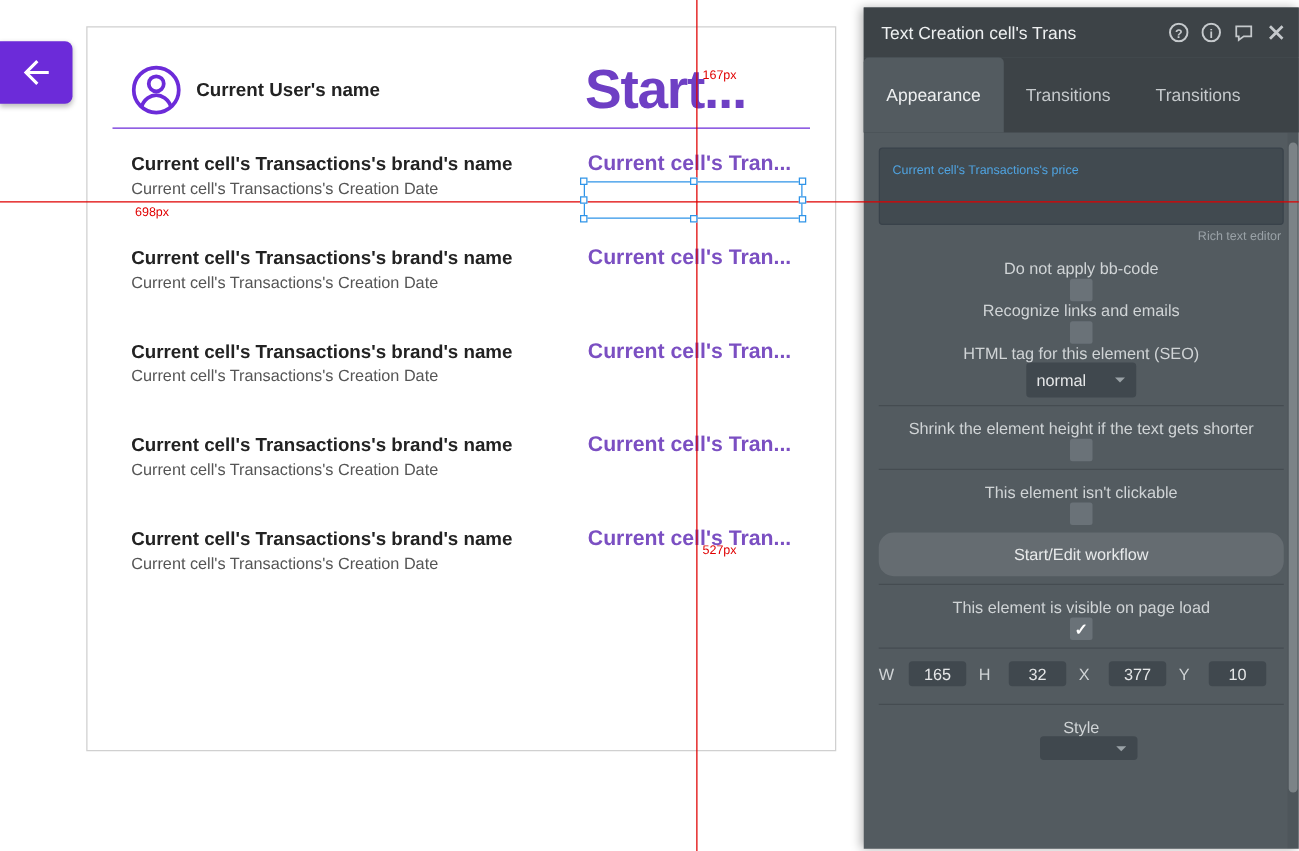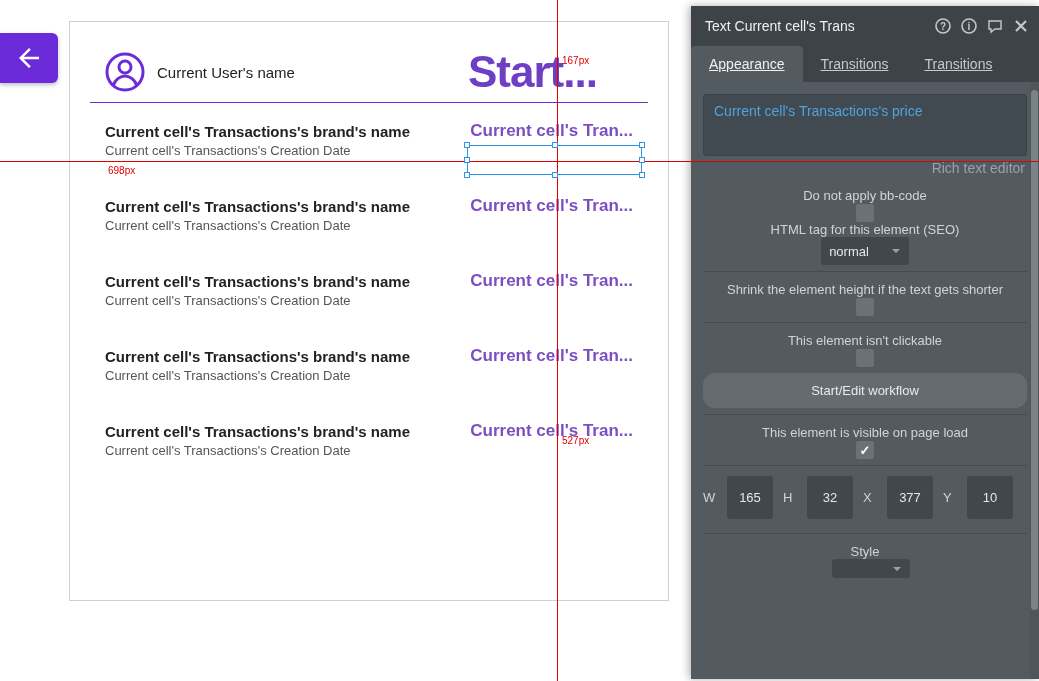--- a/index.html
+++ b/index.html
@@ -20,21 +20,21 @@
 
   .vguide { position:absolute; top:0; left:557px; width:1px; height:681px; background:#e00000; z-index:5; }
   .hguide { position:absolute; left:0; top:161px; height:1px; width:1039px; background:#e00000; z-index:5; }
   .vmeas { position:absolute; left:562px; top:55px; color:#e00000; font-size:10px; z-index:6; }
   .hmeas { position:absolute; left:108px; top:165px; color:#e00000; font-size:10px; z-index:6; }
   .vmeas2 { position:absolute; left:562px; top:435px; color:#e00000; font-size:10px; z-index:6; }
 
   .page-header { display:flex; align-items:center; padding: 20px 35px 0 35px; height:80px; position:relative; }
   .avatar { width:40px; height:40px; margin-right:12px; }
   .avatar svg { width:40px; height:40px; }
-  .user-name { font-size:15px; font-weight:normal; color:#222; }
+  .user-name { font-size:15px; font-weight:bold; color:#222; }
   .big-title { position:absolute; right:-30px; top:25px; font-size:44px; font-weight:bold; color:#6e3fc4; letter-spacing:-1px; white-space:nowrap; width:230px; overflow:hidden; text-overflow:ellipsis; }
   .hr { margin: 0 20px; border-top: 1.5px solid #6c2bd9; }
 
   .list { padding: 20px 35px; }
   .row { margin-bottom: 40px; display:flex; justify-content:space-between; align-items:flex-start; }
   .row .left .brand { font-size:15px; font-weight:bold; color:#222; }
   .row .left .date { font-size:13px; color:#555; margin-top:3px; }
   .row .price { font-size:17px; font-weight:bold; color:#7b4fc2; margin-top:-2px; white-space:nowrap; }
 
   .selected-box {
@@ -54,44 +54,44 @@
     box-shadow: -2px 0 8px rgba(0,0,0,.3);
     display:flex; flex-direction:column;
   }
   .panel-titlebar { background:#3d4347; height:40px; display:flex; align-items:center; padding:0 10px 0 14px; }
   .panel-title { flex:1; color:#eef0f1; font-size:14px; }
   .panel-icons { display:flex; gap:10px; align-items:center; }
   .panel-icons span { width:16px; height:16px; display:inline-flex; align-items:center; justify-content:center; color:#c5c9cc; cursor:pointer; }
   .panel-icons svg { width:16px; height:16px; fill:#c5c9cc; }
 
   .tabs { display:flex; background:#3d4347; }
-  .tab { padding:10px 18px; color:#c5c9cc; font-size:14px; cursor:pointer;text-decoration:underline; }
+  .tab { padding:22px 18px; color:#c5c9cc; font-size:14px; cursor:pointer; }
   .tab.active { background:#535b60; color:#eef0f1; border-radius:4px 4px 0 0; }
 
   .panel-body { flex:1; overflow:hidden; padding: 12px 12px 0 12px; position:relative; }
 
   .rich-editor { background:#414a50; border:1px solid #39424a; border-radius:3px; height:62px; padding:8px 10px; }
-  .rich-editor .expr { color:#4fa3e0; font-size:14px; }
-  .rich-hint { text-align:right; color:#9aa2a7; font-size:14px; margin: 4px 2px 12px 0; }
+  .rich-editor .expr { color:#4fa3e0; font-size:10px; }
+  .rich-hint { text-align:right; color:#9aa2a7; font-size:10px; margin: 4px 2px 12px 0; }
 
   .prop-row { display:flex; align-items:center; justify-content:space-between; min-height:34px;flex-direction:column; }
   .prop-row .label { color:#d0d4d6; font-size:13px; }
   .check { width:18px; height:18px; background:#6a7278; border-radius:2px; display:inline-flex; align-items:center; justify-content:center; }
   .check.on::after { content:"✓"; color:#fff; font-size:13px; font-weight:bold; }
 
   .select { background:#40484e; border-radius:3px; height:28px; min-width:78px; display:flex; align-items:center; padding:0 8px; color:#e5e7e8; justify-content:space-between; gap:22px; font-size:13px;}
   .select.wide { flex:1; margin-left:12px; }
   .select svg { width:10px; height:10px; fill:#9aa2a7; }
   .sep { border-top:1px solid #454c51; margin: 6px 0 10px 0; }
 
   .wf-btn { background:#656c71; color:#e8eaeb; border-radius:12px; text-align:center; padding:10px 0; margin-top:6px; cursor:pointer; }
 
   .dim-row { display:flex; align-items:center; gap:10px; }
   .dim-row .dl { color:#d0d4d6; width:14px; }
-  .dim-row .num { background:#40484e; color:#e5e7e8; width:46px; height:43px; display:flex; align-items:center; justify-content:center; border-radius:3px; font-size:13px; }
+  .dim-row .num { background:#40484e; color:#e5e7e8; width:46px; height:20px; display:flex; align-items:center; justify-content:center; border-radius:3px; font-size:13px; }
 
   .scrollbar { position:absolute; right:0; top:0; bottom:0; width:9px; background:rgba(0,0,0,0.05); }
   .scroll-thumb { position:absolute; right:1px; top:8px; width:7px; height:520px; background:#7c8387; border-radius:4px; }
 </style>
 </head>
 <body>
 
 <div class="back-btn">
   <svg viewBox="0 0 24 24">
       <path d="M20 11H7.8l5.6-5.6L12 4l-8 8 8 8 1.4-1.4L7.8 13H20z"></path>
@@ -163,21 +163,21 @@
   <span class="sel-handle sh-tr"></span>
   <span class="sel-handle sh-ml"></span>
   <span class="sel-handle sh-mr"></span>
   <span class="sel-handle sh-bl"></span>
   <span class="sel-handle sh-bm"></span>
   <span class="sel-handle sh-br"></span>
 </div>
 
 <div class="panel">
   <div class="panel-titlebar">
-    <span class="panel-title">Text Current cell's Trans</span>
+    <span class="panel-title">Text Creation cell's Trans</span>
     <div class="panel-icons">
       <span>
           <svg viewBox="0 0 16 16">
             <circle cx="8" cy="8" r="7" fill="none" stroke="#c5c9cc" stroke-width="1.6"></circle>
             <text x="8" y="12" text-anchor="middle" font-size="10" fill="#c5c9cc" font-weight="bold">?</text>
           </svg>
         </span>
       <span>
           <svg viewBox="0 0 16 16">
             <circle cx="8" cy="8" r="7" fill="none" stroke="#c5c9cc" stroke-width="1.6"></circle>
@@ -204,20 +204,24 @@
 
   <div class="panel-body">
 
     <div class="rich-editor">
       <span class="expr">Current cell's Transactions's price</span>
     </div>
     <div class="rich-hint">Rich text editor</div>
 
     <div class="prop-row">
       <span class="label">Do not apply bb-code</span>
+      <span class="check"></span>
+    </div>
+    <div class="prop-row">
+      <span class="label">Recognize links and emails</span>
       <span class="check"></span>
     </div>
     <div class="prop-row">
       <span class="label">HTML tag for this element (SEO)</span>
       <div class="select">
         <span>normal</span>
         <svg viewBox="0 0 10 10">
             <path d="M1 3l4 4 4-4z"></path>
           </svg>
       </div>

